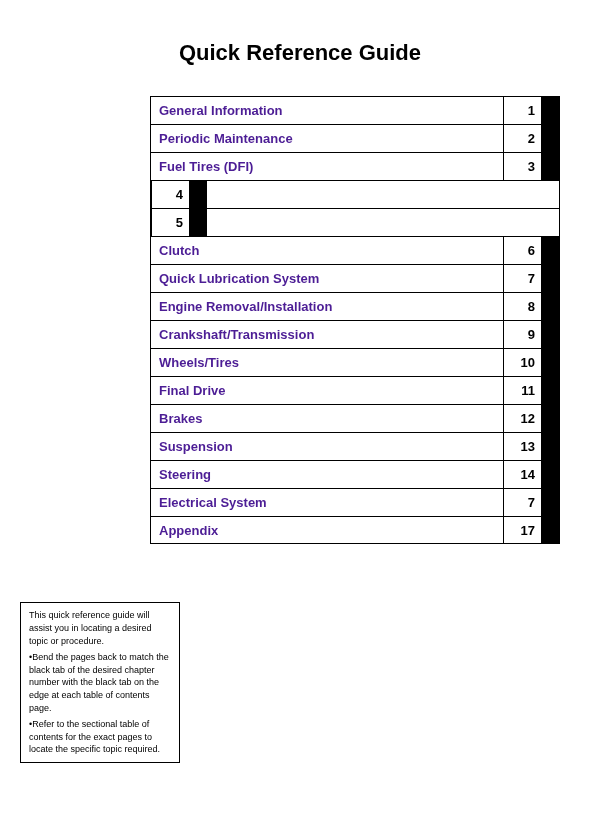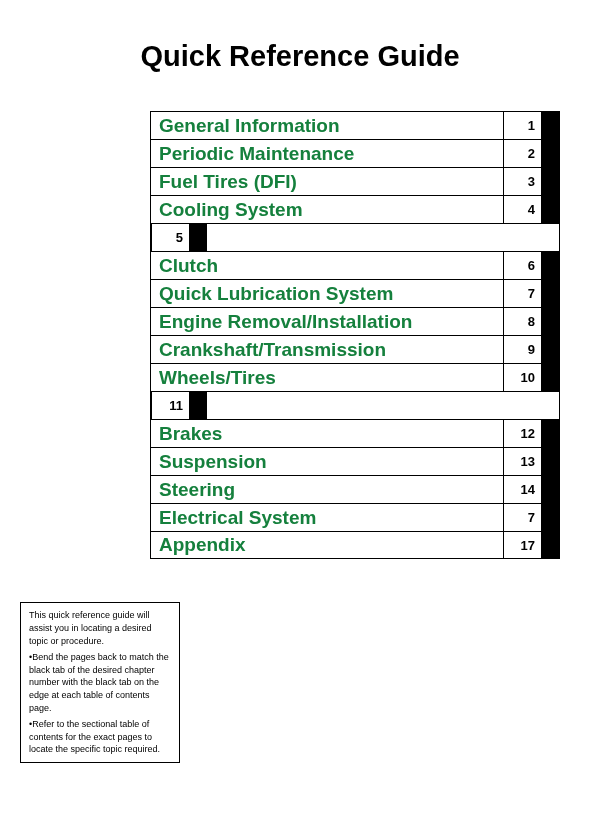--- a/index.html
+++ b/index.html
@@ -18,23 +18,23 @@
 
     .page {
       width: 600px;
       min-height: 818px;
       background: #ffffff;
       padding: 40px 20px 30px 20px;
     }
 
     .page-title {
       text-align: center;
-      font-size: 29px;
+      font-size: 22px;
       font-weight: bold;
-      margin-bottom: 38px;
+      margin-bottom: 30px;
       font-family: Arial, Helvetica, sans-serif;
       color: #000;
     }
 
     .toc-container {
       margin-left: 130px;
       margin-right: 20px;
     }
 
     .toc-row {
@@ -46,25 +46,25 @@
     }
 
     .toc-row:last-child {
       border-bottom: 1.5px solid #000;
       text-align: center;
     }
 
     .toc-label {
       flex: 1;
       font-weight: bold;
-      font-size: 19px;
+      font-size: 13px;
       padding: 4px 8px;
       display: flex;
       align-items: center;
-      color: #15803d;
+      color: #4c1d95;
       background: #fff;
     }
 
     .toc-number {
       width: 38px;
       font-weight: bold;
       font-size: 13px;
       display: flex;
       align-items: center;
       justify-content: flex-end;
@@ -121,21 +121,20 @@
         <div class="toc-label">Periodic Maintenance</div>
         <div class="toc-number">2</div>
         <div class="toc-tab"></div>
       </div>
       <div class="toc-row">
         <div class="toc-label">Fuel Tires (DFI)</div>
         <div class="toc-number">3</div>
         <div class="toc-tab"></div>
       </div>
       <div class="toc-row">
-        <div class="toc-label">Cooling System</div>
         <div class="toc-number">4</div>
         <div class="toc-tab"></div>
       </div>
       <div class="toc-row">
         <div class="toc-number">5</div>
         <div class="toc-tab"></div>
       </div>
       <div class="toc-row">
         <div class="toc-label">Clutch</div>
         <div class="toc-number">6</div>
@@ -155,20 +154,21 @@
         <div class="toc-label">Crankshaft/Transmission</div>
         <div class="toc-number">9</div>
         <div class="toc-tab"></div>
       </div>
       <div class="toc-row">
         <div class="toc-label">Wheels/Tires</div>
         <div class="toc-number">10</div>
         <div class="toc-tab"></div>
       </div>
       <div class="toc-row">
+        <div class="toc-label">Final Drive</div>
         <div class="toc-number">11</div>
         <div class="toc-tab"></div>
       </div>
       <div class="toc-row">
         <div class="toc-label">Brakes</div>
         <div class="toc-number">12</div>
         <div class="toc-tab"></div>
       </div>
       <div class="toc-row">
         <div class="toc-label">Suspension</div>

